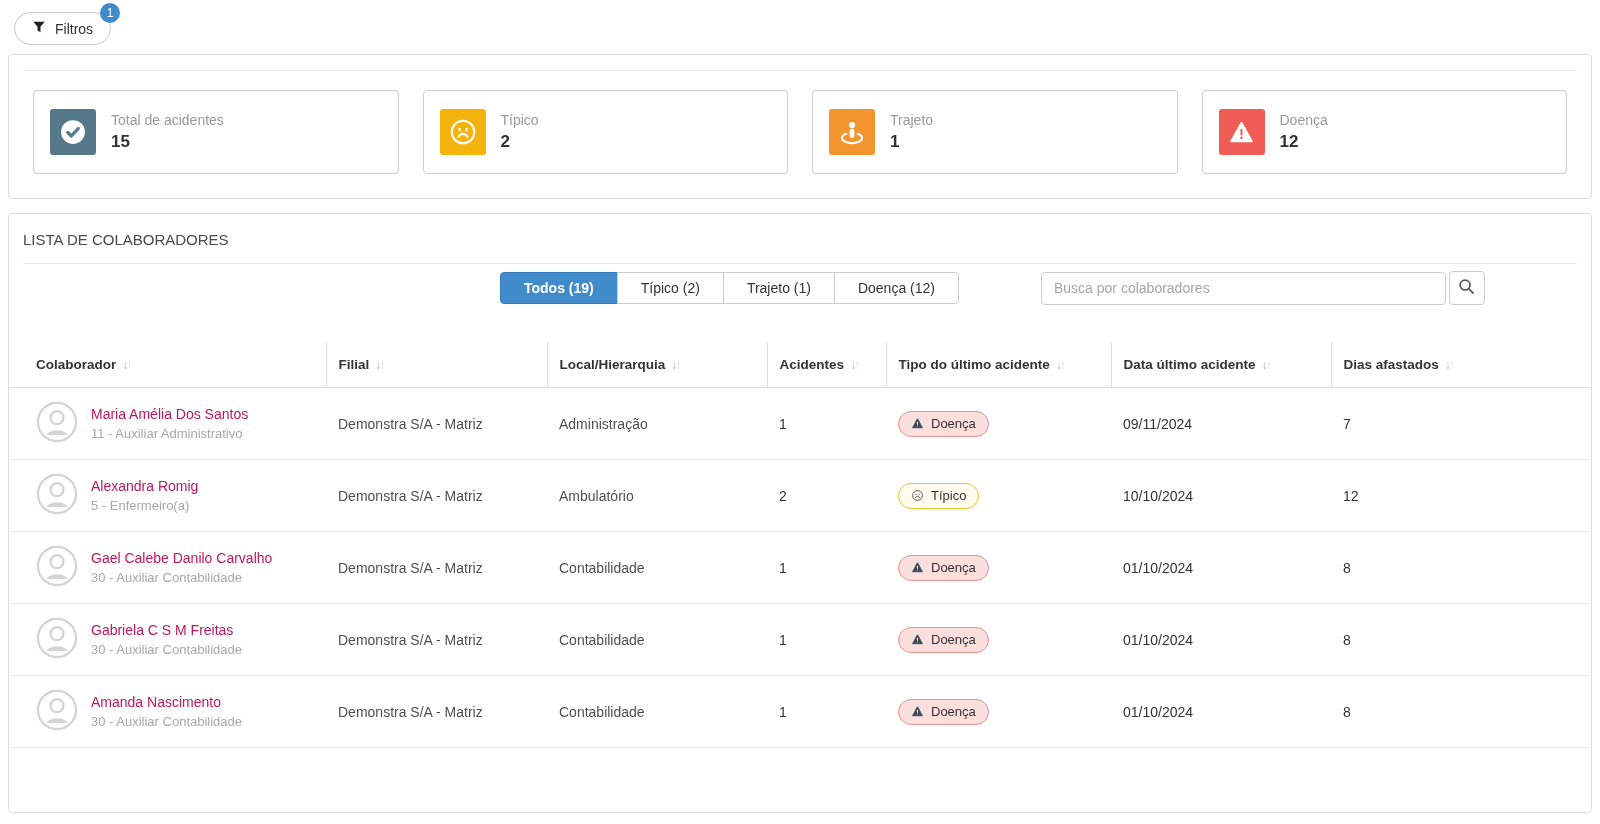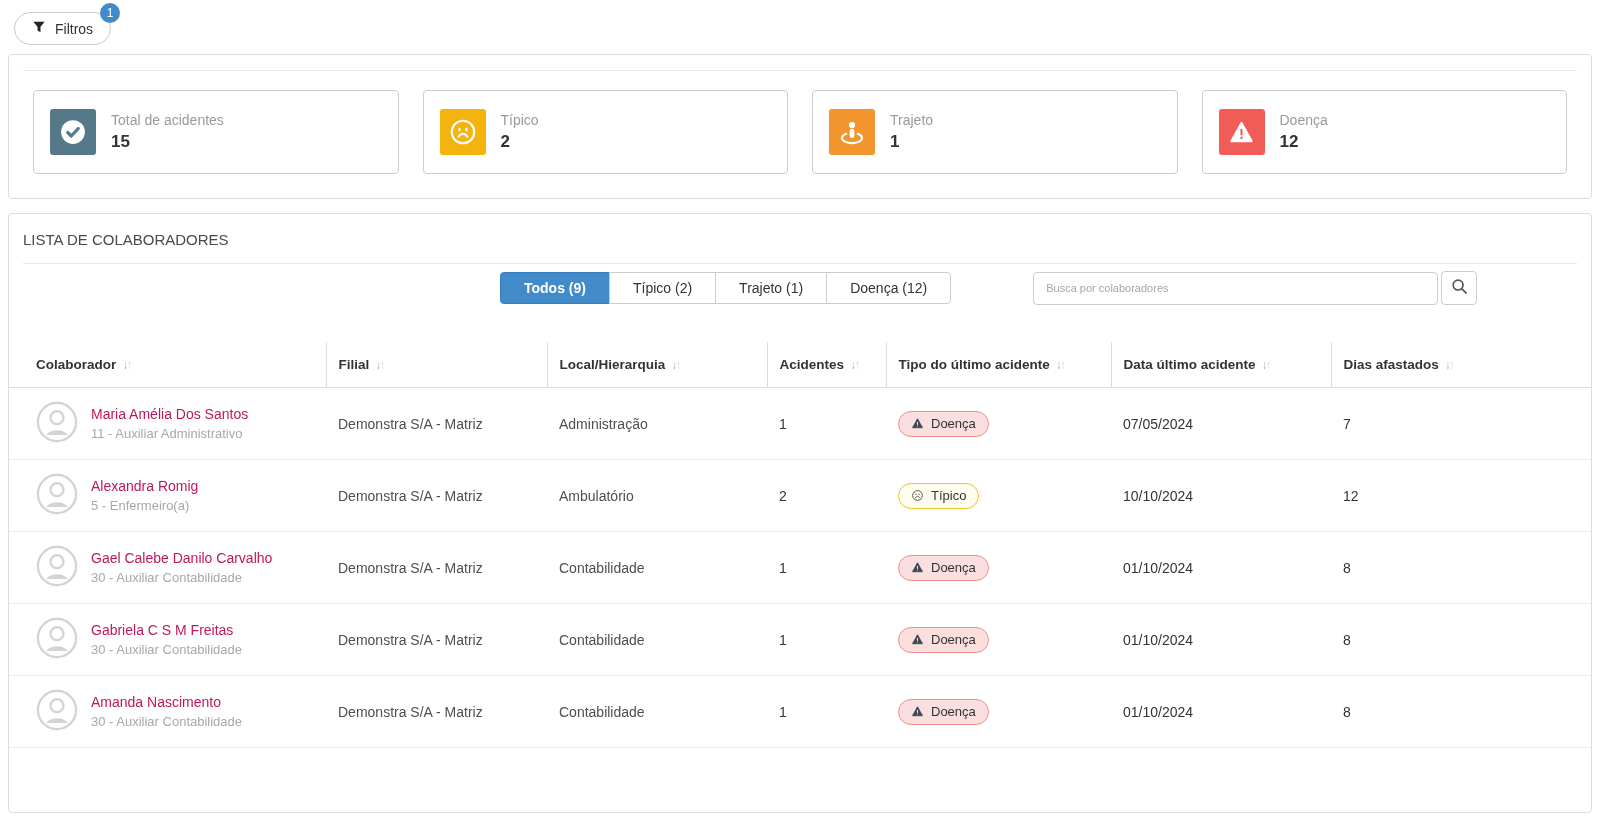--- a/index.html
+++ b/index.html
@@ -55,21 +55,21 @@
   .btn {
     padding:7px 23px; font-size:14px; background:#fff; border:1px solid #ccc;
     color:#333; cursor:pointer; margin-left:-1px; font-family:inherit; white-space:nowrap;
   }
   .btn:first-child { border-radius:4px 0 0 4px; margin-left:0; }
   .btn:last-child  { border-radius:0 4px 4px 0; }
   .btn.active { background:#428bca; border-color:#357ebd; color:#fff; font-weight:bold; }
   .search-wrap { display:flex; margin-left:82px; gap:3px; align-items:center; }
   .search-input {
     width:405px; height:33px; border:1px solid #ccc; border-radius:4px;
-    padding:0 12px; font-size:11px; color:#a21caf; font-family:inherit;
+    padding:0 12px; font-size:14px; color:#a21caf; font-family:inherit;
   }
   .search-input::placeholder { color:#a5a5a5; }
   .search-btn {
     width:36px; height:34px; border:1px solid #ccc; border-radius:4px; background:#fff;
     display:flex; align-items:center; justify-content:center; cursor:pointer;
   }
 
   
   table { width:100%; border-collapse:collapse; margin-top:37px; table-layout:fixed; }
   thead th {
@@ -168,21 +168,21 @@
         </div>
       </div>
     </div>
 </section>
 
 <section class="panel" style="min-height:600px;">
   <h2 class="panel-title">LISTA DE COLABORADORES</h2>
   <hr>
   <div class="controls">
     <div class="btn-group" id="filter-buttons">
-        <button class="btn active">Todos (9)</button>
+        <button class="btn active">Todos (19)</button>
         <button class="btn">Típico (2)</button>
         <button class="btn">Trajeto (1)</button>
         <button class="btn">Doença (12)</button>
       </div>
     <div class="search-wrap">
       <input class="search-input" type="text" placeholder="Busca por colaboradores" style="">
       <button class="search-btn">
         <span id="search-icon-slot"><svg width="17" height="17" viewBox="0 0 18 18" fill="none" stroke="#555" stroke-width="1.8">
               <circle cx="7.5" cy="7.5" r="5.2"></circle>
               <path d="M11.6 11.6 16 16" stroke-linecap="round"></path>
@@ -232,21 +232,21 @@
           <td><span class="badge" style="background: rgb(251, 222, 222); border-color: rgb(238, 143, 143);">
               <span>
                 <svg width="13" height="13" viewBox="0 0 24 24">
                   <path d="M12 3.2 21.2 19.8H2.8Z" fill="#3d4852" stroke="#3d4852" stroke-width="1.6" stroke-linejoin="round"></path>
                   <path d="M12 9.6v4.2" stroke="#fbdede" stroke-width="1.9" stroke-linecap="round"></path>
                   <circle cx="12" cy="16.6" r="1.1" fill="#fbdede"></circle>
                 </svg>
               </span>
               <span>Doença</span>
             </span></td>
-          <td class="date">07/05/2024</td>
+          <td class="date">09/11/2024</td>
           <td class="num">7</td>
         </tr>
         <tr>
           <td>
             <div class="colab">
               <span><svg width="42" height="42" viewBox="0 0 44 44">
                   <circle cx="22" cy="22" r="20" fill="none" stroke="#d3d3d3" stroke-width="2.4"></circle>
                   <circle cx="22" cy="17.5" r="6.8" fill="none" stroke="#d3d3d3" stroke-width="2.4"></circle>
                   <path d="M10.5 35.6a13.5 10.5 0 0 1 23 0" fill="#d3d3d3"></path>
                 </svg></span>

